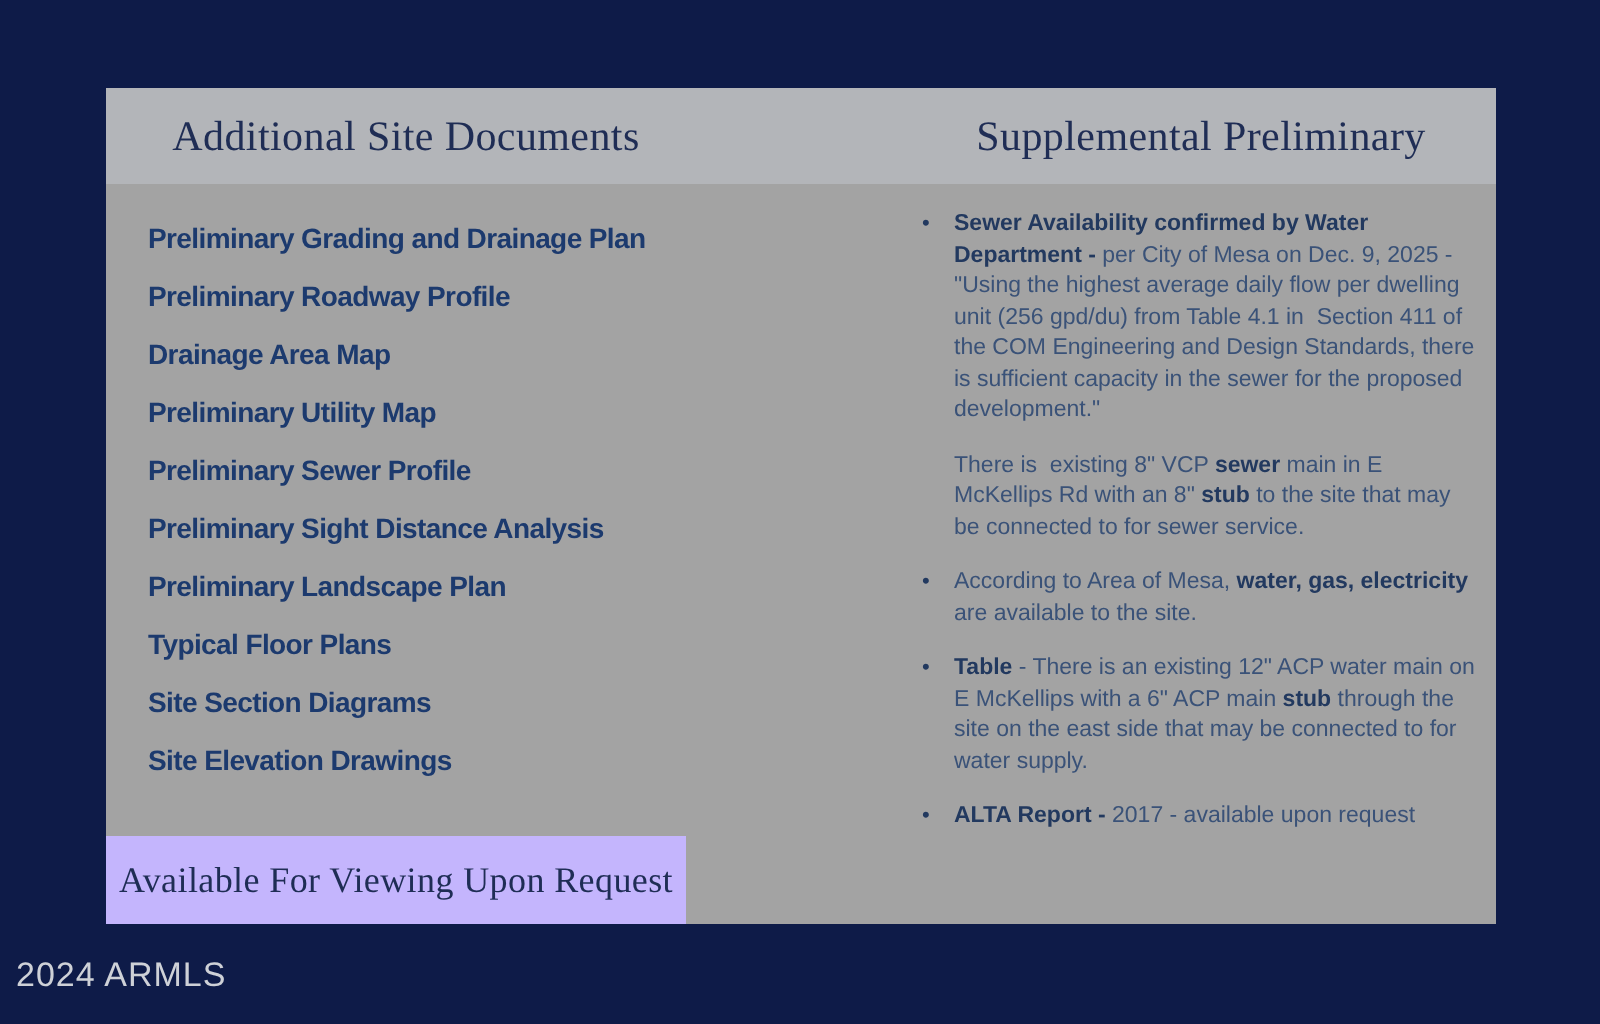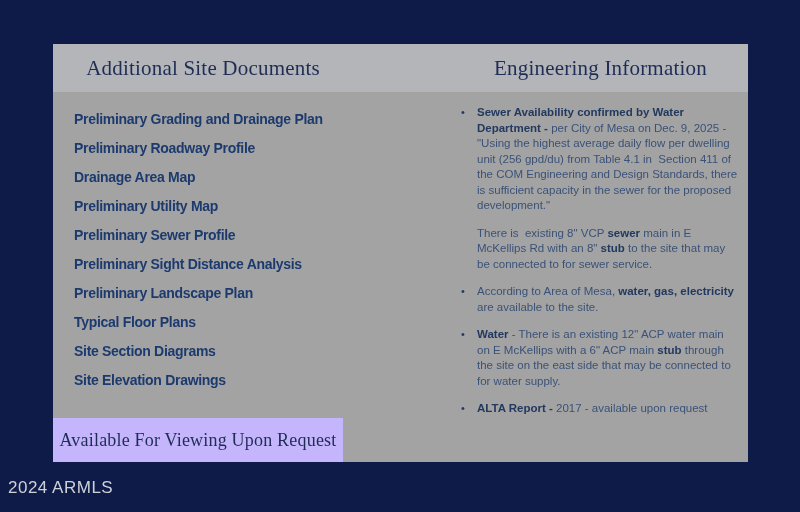--- a/index.html
+++ b/index.html
@@ -95,41 +95,41 @@
     color: #ced1d7;
     letter-spacing: 0.5px;
   }
 </style>
 </head>
 <body>
 
 <div class="panel">
   <div class="header-bar">
     <div class="title title-left">Additional Site Documents</div>
-    <div class="title title-right">Engineering Information</div>
+    <div class="title title-right">Supplemental Preliminary</div>
   </div>
 
   <ul class="doc-list" id="doc-list">
       <li class="doc-item">Preliminary Grading and Drainage Plan</li>
       <li class="doc-item">Preliminary Roadway Profile</li>
       <li class="doc-item">Drainage Area Map</li>
       <li class="doc-item">Preliminary Utility Map</li>
       <li class="doc-item">Preliminary Sewer Profile</li>
       <li class="doc-item">Preliminary Sight Distance Analysis</li>
       <li class="doc-item">Preliminary Landscape Plan</li>
       <li class="doc-item">Typical Floor Plans</li>
       <li class="doc-item">Site Section Diagrams</li>
       <li class="doc-item">Site Elevation Drawings</li>
     </ul>
 
   <div class="info-col" id="info-col">
       <div class="info-block"><span class="dot">•</span><span class="b">Sewer Availability confirmed by Water Department - </span><span>per City of Mesa on Dec. 9, 2025 - "Using the highest average daily flow per dwelling unit (256 gpd/du) from Table 4.1 in  Section 411 of the COM Engineering and Design Standards, there is sufficient capacity in the sewer for the proposed development."</span></div>
       <div class="info-block"><span>There is  existing 8" VCP </span><span class="b">sewer</span><span> main in E McKellips Rd with an 8" </span><span class="b">stub</span><span> to the site that may be connected to for sewer service.</span></div>
       <div class="info-block"><span class="dot">•</span><span>According to Area of Mesa, </span><span class="b">water, gas, electricity</span><span> are available to the site.</span></div>
-      <div class="info-block"><span class="dot">•</span><span class="b">Water</span><span> - There is an existing 12" ACP water main on E McKellips with a 6" ACP main </span><span class="b">stub</span><span> through the site on the east side that may be connected to for water supply.</span></div>
+      <div class="info-block"><span class="dot">•</span><span class="b">Table</span><span> - There is an existing 12" ACP water main on E McKellips with a 6" ACP main </span><span class="b">stub</span><span> through the site on the east side that may be connected to for water supply.</span></div>
       <div class="info-block"><span class="dot">•</span><span class="b">ALTA Report -</span><span> 2017 - available upon request</span></div>
     </div>
 </div>
 
 <div class="bottom-bar">
   <span>Available For Viewing Upon Request</span>
 </div>
 
 <div class="watermark">2024 ARMLS</div>
 

